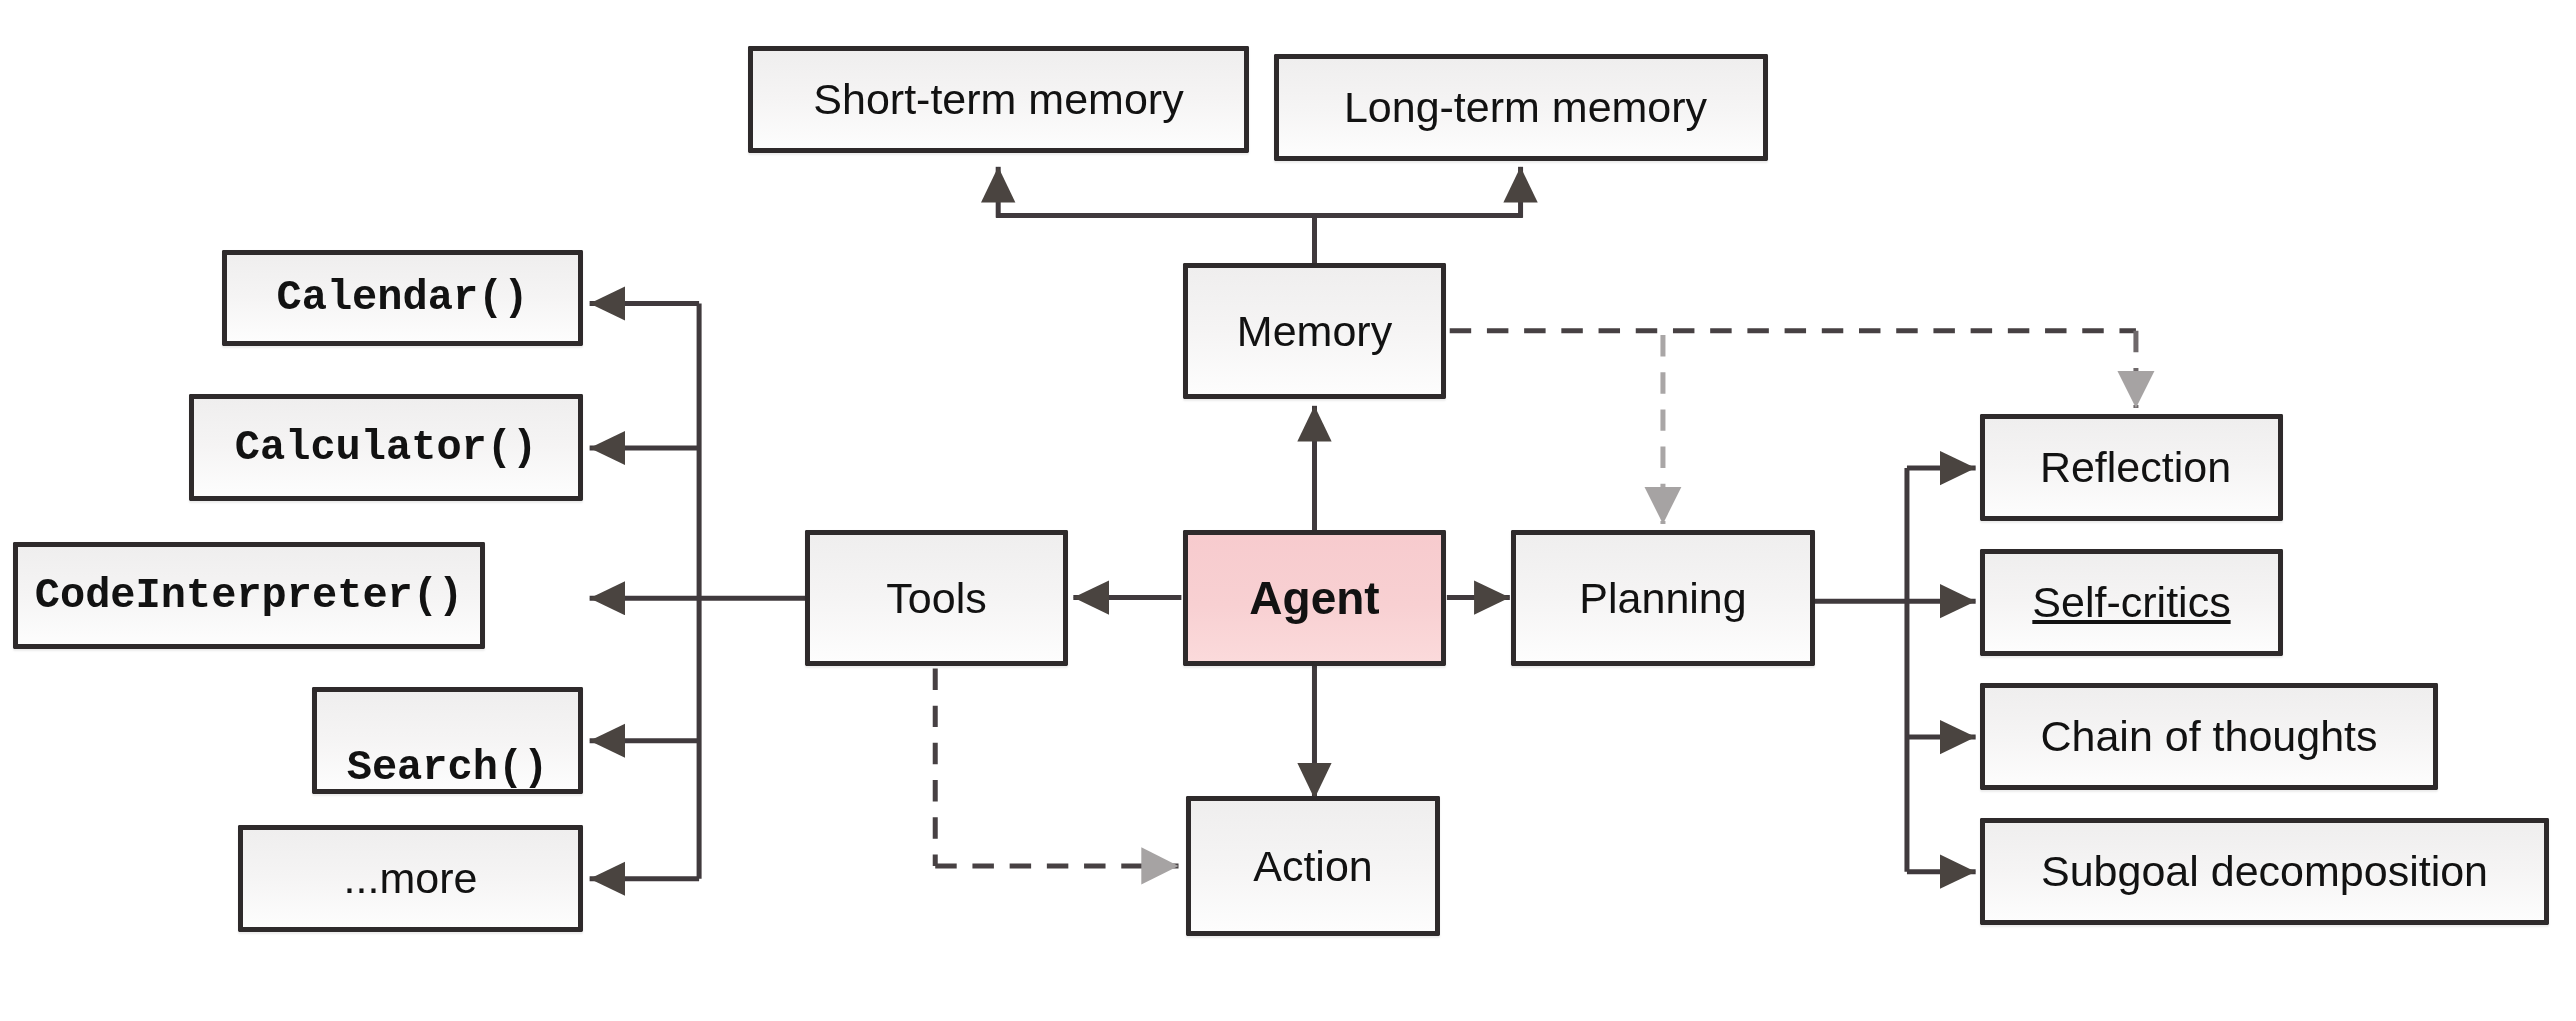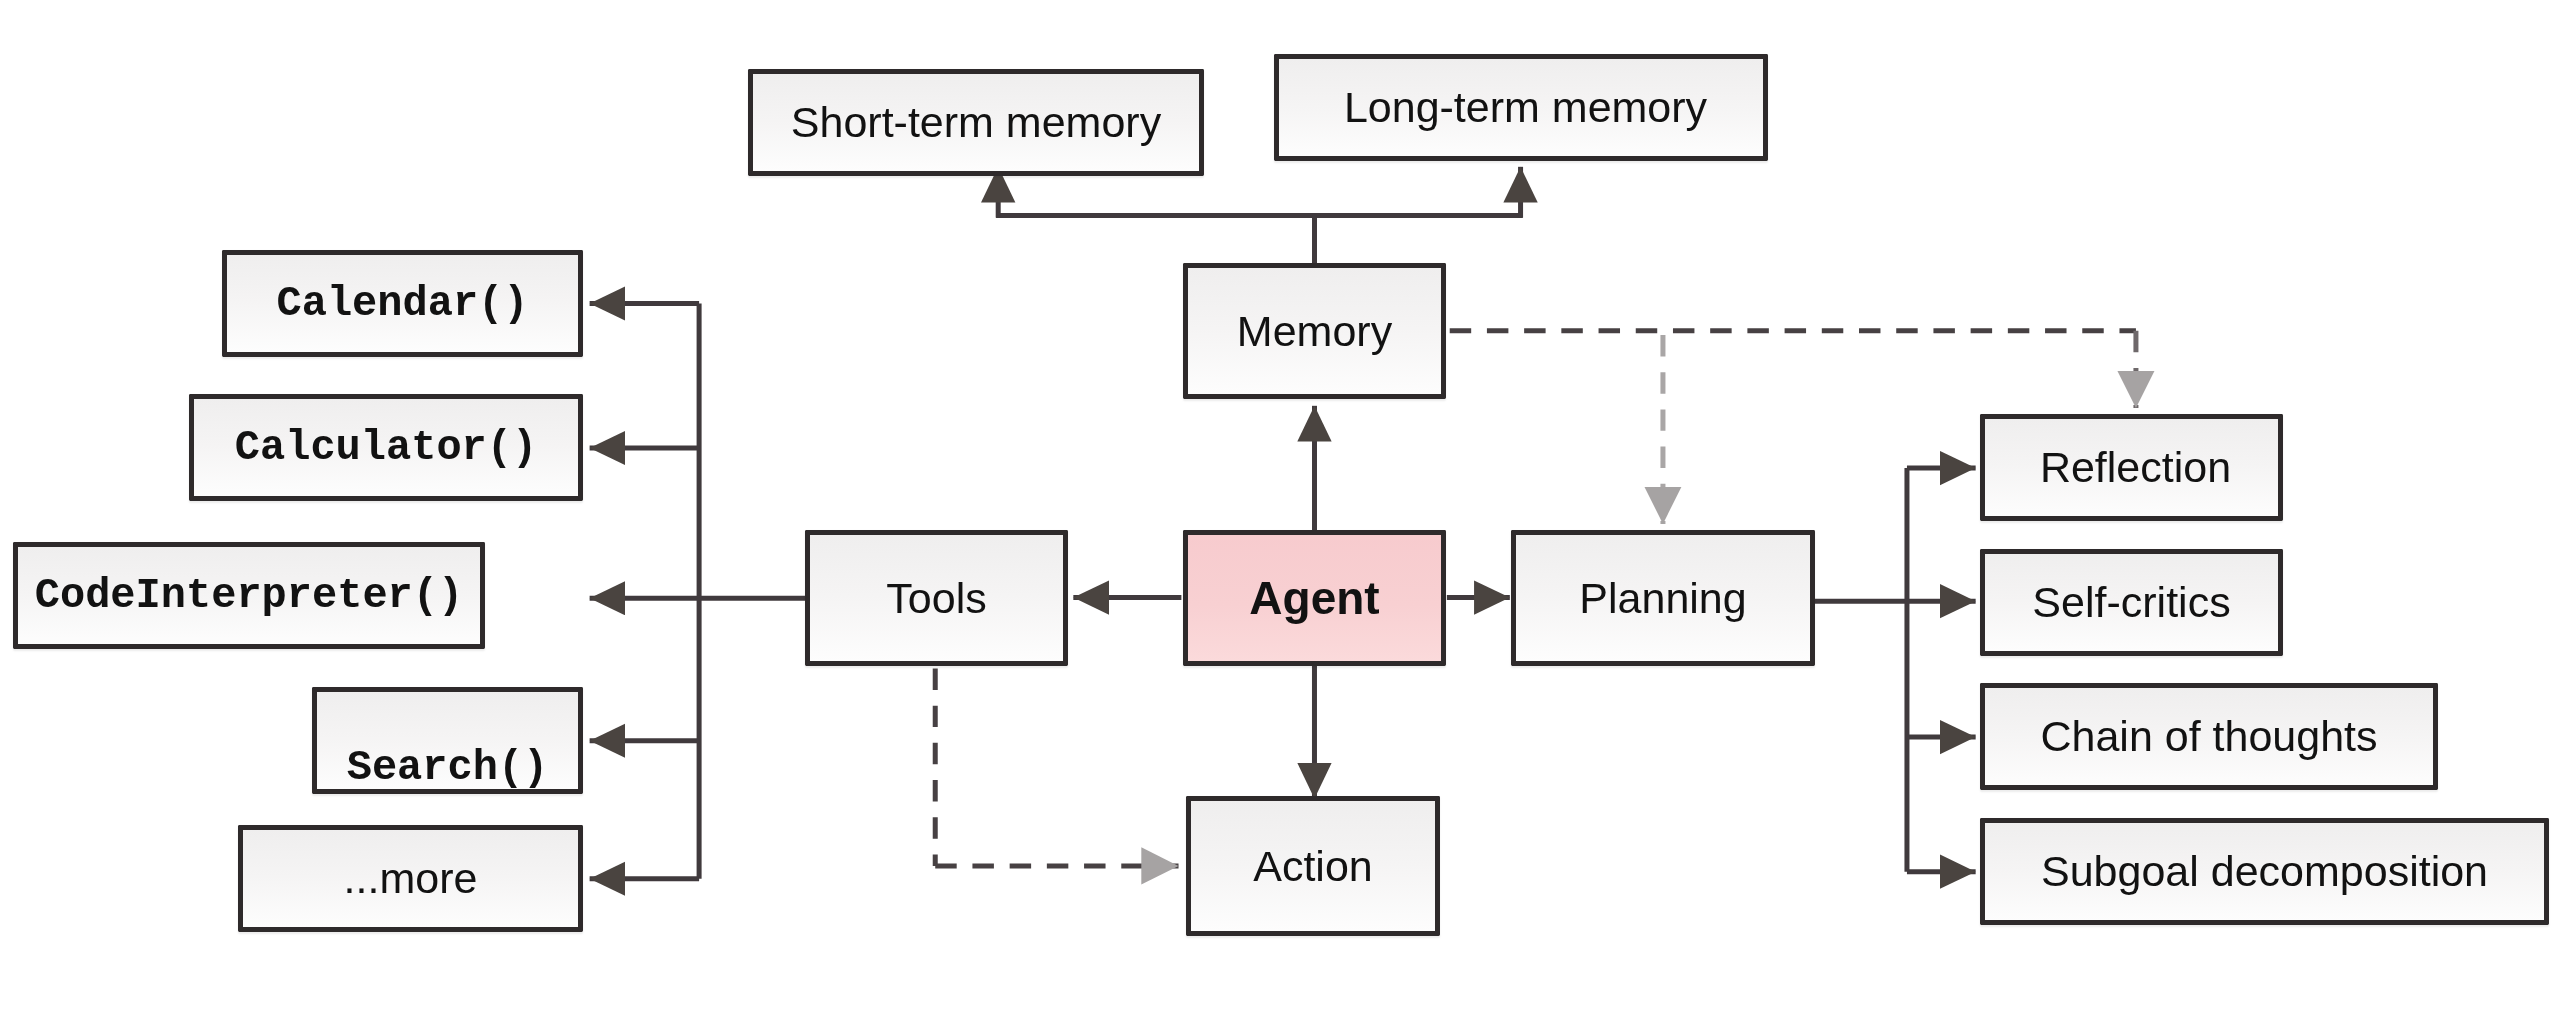--- a/index.html
+++ b/index.html
@@ -92,21 +92,21 @@
 
     <g fill="none" stroke-width="7" stroke-dasharray="30 22">
       <line x1="2026" y1="462" x2="2985" y2="462" stroke="#474143"></line>
       <line x1="2985" y1="462" x2="2985" y2="570" stroke="#6e686a" marker-end="url(#ah-gray)"></line>
       <line x1="2324" y1="468" x2="2324" y2="732" stroke="#a9a6a6" marker-end="url(#ah-gray)"></line>
       <line x1="1307" y1="934" x2="1307" y2="1210" stroke="#474143"></line>
       <line x1="1307" y1="1210" x2="1647" y2="1210" stroke="#474143" marker-end="url(#ah-gray)"></line>
     </g>
   </svg>
 
-  <div class="node" style="left:748px; top:69px; width:456px; height:107px;">
+  <div class="node" style="left:748px; top:46px; width:501px; height:107px;">
     <span class="label">Short-term memory</span>
   </div>
 
   <div class="node" style="left:1274px; top:54px; width:494px; height:107px;padding-left:9px;">
     <span class="label">Long-term memory</span>
   </div>
 
   <div class="node" style="left:1183px; top:263px; width:263px; height:136px;">
     <span class="label">Memory</span>
   </div>
@@ -120,21 +120,21 @@
   </div>
 
   <div class="node" style="left:1511px; top:530px; width:304px; height:136px;">
     <span class="label">Planning</span>
   </div>
 
   <div class="node" style="left:1186px; top:796px; width:254px; height:140px;">
     <span class="label">Action</span>
   </div>
 
-  <div class="node mono" style="left:222px; top:250px; width:361px; height:107px;">
+  <div class="node mono" style="left:222px; top:250px; width:361px; height:96px;">
     <span class="label">Calendar()</span>
   </div>
 
   <div class="node mono" style="left:189px; top:394px; width:394px; height:107px;">
     <span class="label">Calculator()</span>
   </div>
 
   <div class="node mono" style="left:13px; top:542px; width:472px; height:107px;">
     <span class="label">CodeInterpreter()</span>
   </div>
@@ -144,21 +144,21 @@
   </div>
 
   <div class="node" style="left:238px; top:825px; width:345px; height:107px;">
     <span class="label">...more</span>
   </div>
 
   <div class="node" style="left:1980px; top:414px; width:303px; height:107px;padding-left:8px;">
     <span class="label">Reflection</span>
   </div>
 
-  <div class="node" style="left:1980px; top:549px; width:303px; height:107px;">
+  <div class="node" style="left:1980px; top:549px; width:303px; height:107px;text-decoration:underline;">
     <span class="label">Self-critics</span>
   </div>
 
   <div class="node" style="left:1980px; top:683px; width:458px; height:107px;">
     <span class="label">Chain of thoughts</span>
   </div>
 
   <div class="node" style="left:1980px; top:818px; width:569px; height:107px;">
     <span class="label">Subgoal decomposition</span>
   </div>

